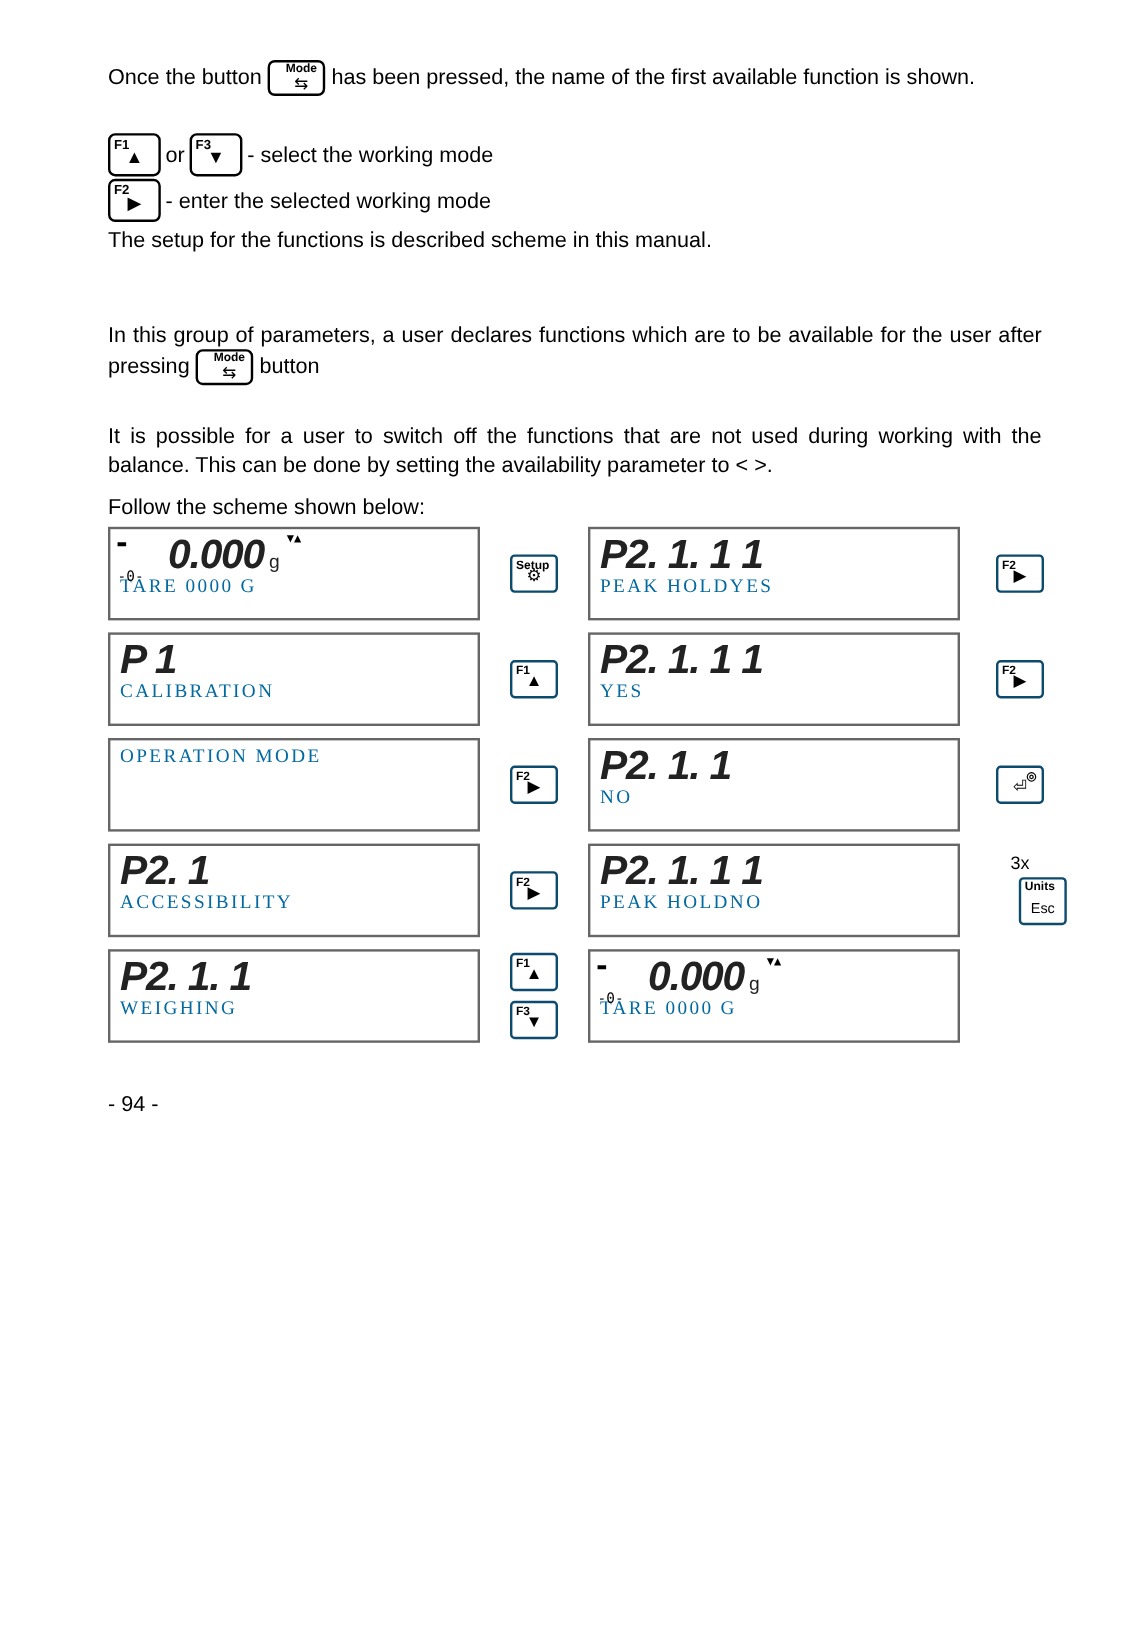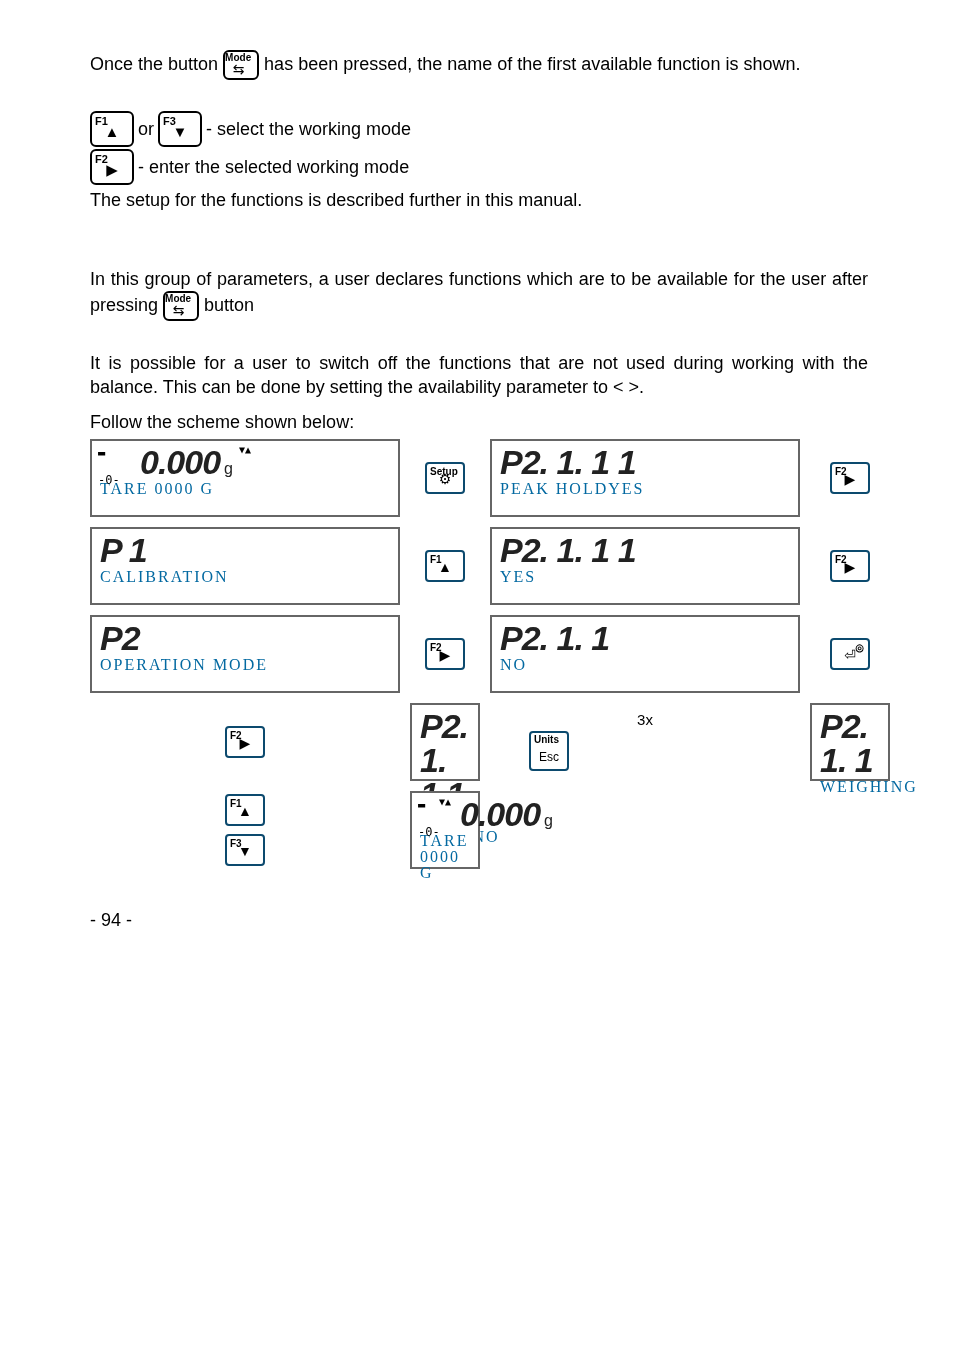--- a/index.html
+++ b/index.html
@@ -12,21 +12,21 @@
     width: 954px;
     color: #000;
     background:#fff;
   }
   p { margin: 0 16px 4px 0; }
   .para { text-align: justify; margin-bottom: 8px; }
   .inline-btn {
     display: inline-block;
     border: 2px solid #000;
     border-radius: 6px;
-    padding: 1px 5px 2px 0;
+    padding: 1px 5px 2px 13px;
     font-size: 12px;
     line-height: 1;
     vertical-align: middle;
     position: relative;
     min-width: 36px;
     text-align:left;
     background:#fff;
   }
   .inline-btn .sup { font-size: 10px; font-weight: bold; display:block; }
   .inline-btn .sym { font-size: 14px; display:block; text-align:center; margin-top:-1px;}
@@ -128,21 +128,21 @@
 
 
 <div style="display:flex;align-items:center;gap:4px;">
   <span class="small-key">
     <span class="ksup">F2</span>
     <span class="ksym">▶</span>
   </span>
   <span> - enter the selected working mode</span>
 </div>
 
-<p class="para" style="margin-top:4px;">The setup for the functions is described further in this manual.</p>
+<p class="para" style="margin-top:4px;">The setup for the functions is described scheme in this manual.</p>
 
 <br><br>
 
 
 <p class="para">
   <span>In this group of parameters, a user declares functions which are to be available for the user after pressing </span>
   <span class="inline-btn">
     <span class="sup">Mode</span>
     <span class="sym">⇆</span>
   </span>
@@ -206,41 +206,44 @@
     <div class="lcd-small">YES</div>
   </div>
   <div class="key-cell">
     <div class="action-key">
       <span class="aksup">F2</span>
       <span class="aksym">▶</span>
     </div>
   </div>
 
   <div class="lcd-box">
-    <div class="lcd-big">P2</div>
     <div class="lcd-small">OPERATION MODE</div>
   </div>
   <div class="key-cell">
     <div class="action-key">
       <span class="aksup">F2</span>
       <span class="aksym">▶</span>
     </div>
   </div>
 
   <div class="lcd-box">
     <div class="lcd-big">P2. 1. 1</div>
     <div class="lcd-small">NO</div>
   </div>
   <div class="key-cell">
     <div class="action-key">
       <span class="aksup" style="left:auto;right:4px;">◎</span>
       <span class="aksym">⏎</span>
     </div>
   </div>
 
+  <div class="lcd-box">
+    <div class="lcd-big">P2. 1</div>
+    <div class="lcd-small">ACCESSIBILITY</div>
+  </div>
   <div class="key-cell">
     <div class="action-key">
       <span class="aksup">F2</span>
       <span class="aksym">▶</span>
     </div>
   </div>
 
   <div class="lcd-box">
     <div class="lcd-big">P2. 1. 1 1</div>
     <div class="lcd-small pval-row">

